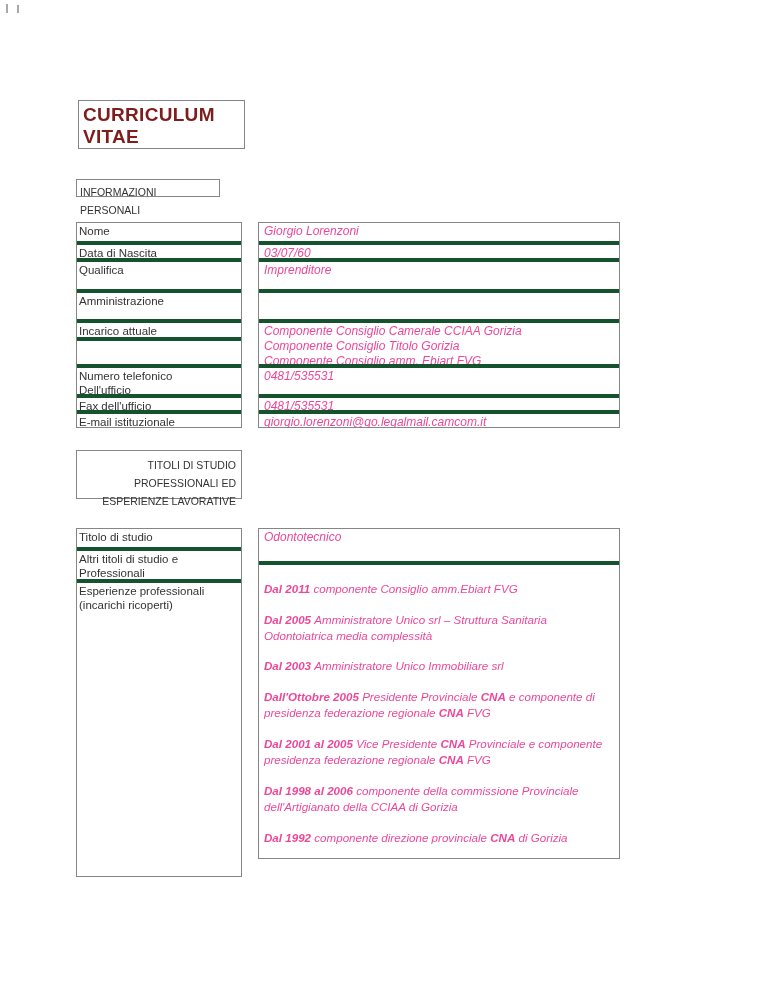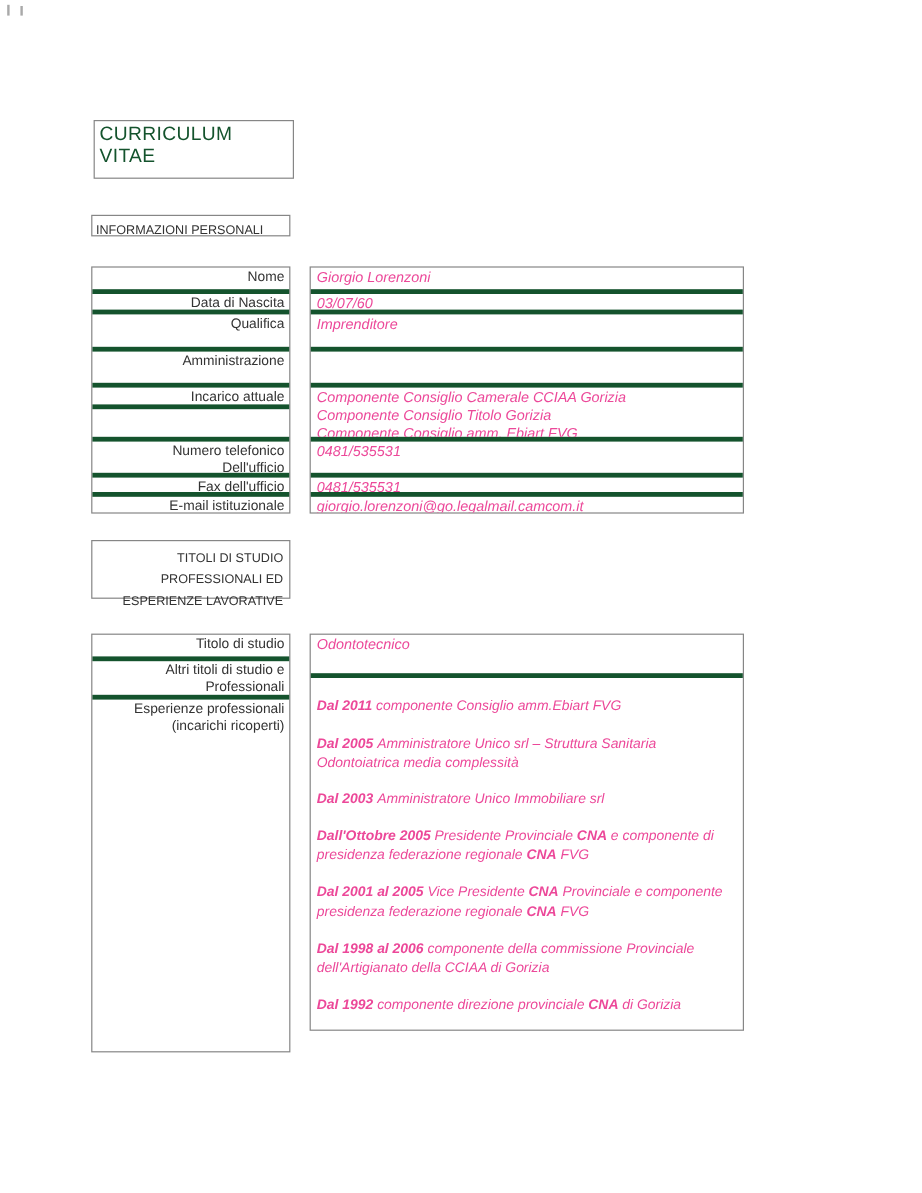--- a/index.html
+++ b/index.html
@@ -7,35 +7,35 @@
     position:relative;width:768px;height:994px;background:#ffffff;
     font-family:"Liberation Sans", sans-serif;color:#2f2f2f;overflow:hidden;
   }
   
   .artifact{position:absolute;background:#a9a9a9;}
   .a1{left:6px;top:4px;width:2px;height:9px;}
   .a2{left:17px;top:5px;width:2px;height:8px;}
 
   .box{position:absolute;border:1px solid #868686;box-sizing:border-box;background:#fff;}
   .title-box{left:78px;top:100px;width:167px;height:49px;padding:3px 4px;}
-  .title-box span{font-weight:normal;font-size:16px;letter-spacing:.3px;color:#14532d;}
-  .hdr-box{left:76px;top:179px;width:166px;height:18px;padding:2px 3px 0 3px;}
+  .title-box span{font-weight:bold;font-size:19px;letter-spacing:.3px;color:#7f1d1d;}
+  .hdr-box{left:76px;top:179px;width:144px;height:18px;padding:2px 3px 0 3px;}
   .hdr-box span{font-size:10.5px;color:#333;}
   .edu-hdr-box{left:76px;top:450px;width:166px;height:49px;padding:4px 5px 0 3px;text-align:right;}
   .edu-hdr-box span{font-size:10.5px;line-height:14px;white-space:pre-line;color:#333;}
 
   .tbl{position:absolute;display:flex;align-items:flex-start;}
   .t1{left:76px;top:222px;}
   .t2{left:76px;top:528px;}
   .col{border:1px solid #868686;box-sizing:border-box;background:#fff;}
   .lcol{width:166px;}
   .vcol{width:362px;margin-left:16px;}
   .cell{box-sizing:border-box;overflow:hidden;}
   .cell + .cell{border-top:4px solid #14532d;}
-  .lc{text-align:right;padding:1px 4px 0 2px;font-size:11.5px;line-height:14px;white-space:pre-line;color:#333;}
+  .lc{text-align:left;padding:1px 4px 0 2px;font-size:11.5px;line-height:14px;white-space:pre-line;color:#333;}
   .vc{font-style:italic;padding:1px 4px 0 5px;font-size:12px;line-height:14.8px;white-space:pre-line;color:#ec4899;}
   .h16{height:16px}.h17{height:17px}.h18{height:18px}.h27{height:27px}
   .h30{height:30px}.h31{height:31px}.h32{height:32px}.h45{height:45px}
   .hexp{height:297px}
   .exp{font-size:11.6px;line-height:16px;white-space:normal;}
   .exp .b{font-weight:bold;}
 </style>
 </head>
 <body>
 

